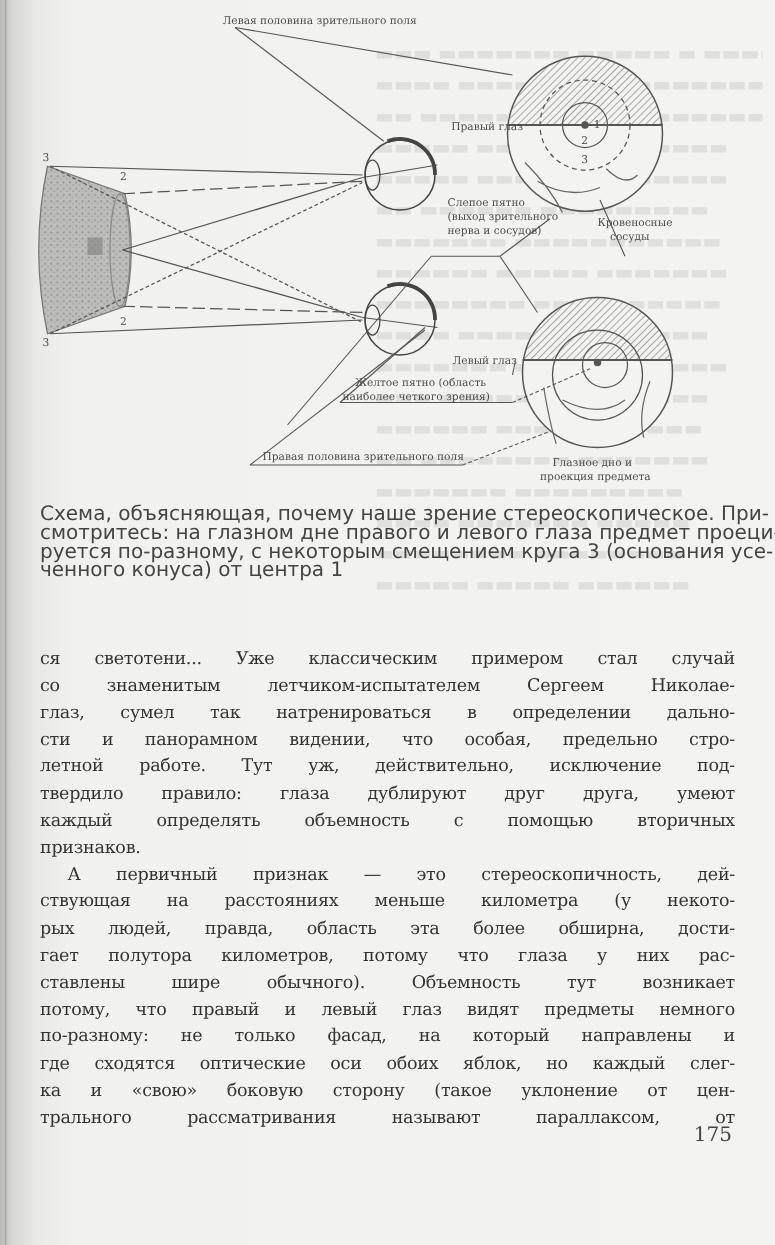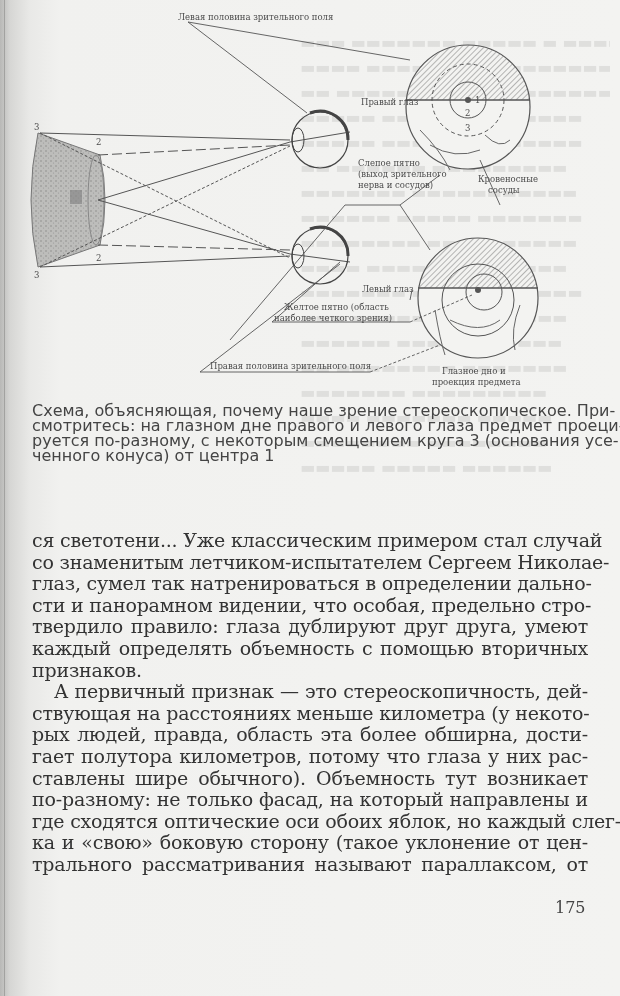--- a/index.html
+++ b/index.html
@@ -28,22 +28,22 @@
     .fig-label {
       position: absolute; font-size: 8.5px; color: #4a4a4a; white-space: nowrap; line-height: 10px;
     }
     .caption {
       position: absolute; left: 32px; top: 403px; width: 556px;
       font-family: "DejaVu Sans", "Liberation Sans", sans-serif;
       font-size: 16px; line-height: 15px; color: #444;
       text-align: justify;
     }
     .body-text {
-      position: absolute; left: 32px; top: 530px; width: 556px;
-      font-size: 19px; line-height: 21.6px; color: #333;
+      position: absolute; left: 32px; top: 517px; width: 556px;
+      font-size: 14px; line-height: 21.6px; color: #333;
       text-align: justify;
       letter-spacing: -0.2px;
     }
     .body-text p { margin: 0; }
     .line { display: block; text-align: justify; text-align-last: justify; white-space: nowrap; }
     .line.last { text-align-last: left; }
     .page-number {
       position: absolute; left: 555px; top: 898px;
       font-size: 16px; color: #444;
     }
@@ -176,30 +176,32 @@
     <span class="line">руется по-разному, с некоторым смещением круга 3 (основания усе-</span>
     <span class="line last">ченного конуса) от центра 1</span>
   </div>
 
   <div class="body-text">
     <p>
       <span class="line">ся светотени... Уже классическим примером стал случай</span>
       <span class="line">со знаменитым летчиком-испытателем Сергеем Николае-</span>
       <span class="line">глаз, сумел так натренироваться в определении дально-</span>
       <span class="line">сти и панорамном видении, что особая, предельно стро-</span>
+      <span class="line">летной работе. Тут уж, действительно, исключение под-</span>
       <span class="line">твердило правило: глаза дублируют друг друга, умеют</span>
       <span class="line">каждый определять объемность с помощью вторичных</span>
       <span class="line last">признаков.</span>
     </p>
     <p>
       <span class="line" style="padding-left:22px;">А первичный признак — это стереоскопичность, дей-</span>
       <span class="line">ствующая на расстояниях меньше километра (у некото-</span>
       <span class="line">рых людей, правда, область эта более обширна, дости-</span>
       <span class="line">гает полутора километров, потому что глаза у них рас-</span>
       <span class="line">ставлены шире обычного). Объемность тут возникает</span>
+      <span class="line">потому, что правый и левый глаз видят предметы немного</span>
       <span class="line">по-разному: не только фасад, на который направлены и</span>
       <span class="line">где сходятся оптические оси обоих яблок, но каждый слег-</span>
       <span class="line">ка и «свою» боковую сторону (такое уклонение от цен-</span>
       <span class="line">трального рассматривания называют параллаксом, от</span>
     </p>
   </div>
 
   <div class="page-number">175</div>
 </div>
 

